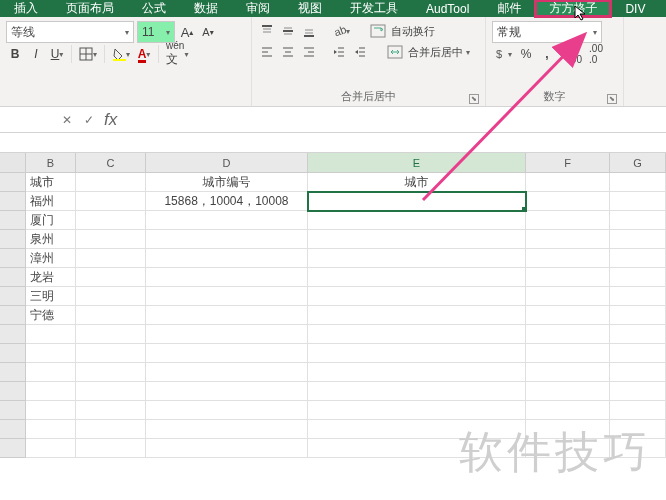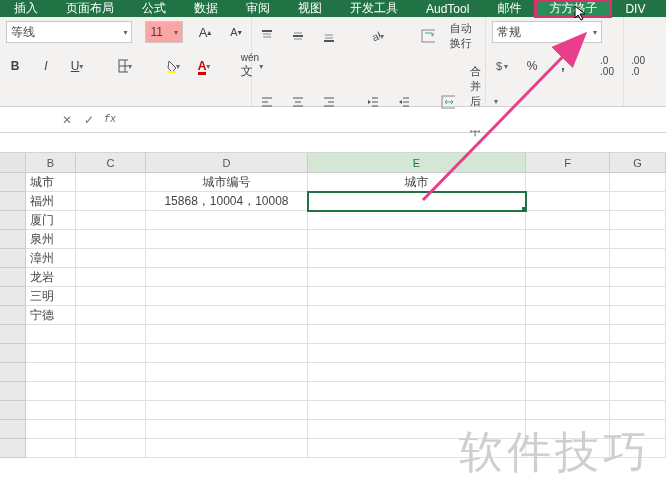--- a/index.html
+++ b/index.html
@@ -6,32 +6,32 @@
 body{width:666px;height:500px;background:#fff;overflow:hidden;position:relative;font-size:12px;color:#444}
 .tabs{height:17px;background:#217346;display:flex;align-items:stretch;color:#fff}
 .tab{padding:0 14px;display:flex;align-items:center;font-size:12px;cursor:pointer;white-space:nowrap}
 .tab.hl{background:#2a8c56;outline:3px solid #d6336c;outline-offset:-2px;position:relative}
 .cursor-svg{position:absolute;left:38px;top:4px;pointer-events:none}
 .ribbon{height:90px;background:#f3f2f1;border-bottom:1px solid #d4d4d4;display:flex}
 .group{border-right:1px solid #e1e1e1;padding:4px 6px 0 6px;display:flex;flex-direction:column;justify-content:space-between}
 .group-body{flex:1}
 .group-label{text-align:center;font-size:11px;color:#666;padding:2px 0;position:relative}
 .group-label .launcher{position:absolute;right:0;bottom:2px;width:10px;height:10px;border:1px solid #999;font-size:7px;line-height:8px;text-align:center;color:#777}
-.row{display:flex;align-items:center;gap:13px;margin-bottom:13px}
+.row{display:flex;align-items:center;gap:3px;margin-bottom:1px}
 .fontname{width:128px;height:22px;border:1px solid #c8c8c8;background:#fff;display:flex;align-items:center;padding:0 4px;font-size:12px;justify-content:space-between}
-.fontsize{width:38px;height:22px;border:1px solid #c8c8c8;background:#fca5a5;display:flex;align-items:center;padding:0 4px;font-size:12px;justify-content:space-between}
+.fontsize{width:38px;height:22px;border:1px solid #c8c8c8;background:#86efac;display:flex;align-items:center;padding:0 4px;font-size:12px;justify-content:space-between}
 .dd{font-size:8px;color:#666}
 .btn{min-width:18px;height:20px;display:flex;align-items:center;justify-content:center;font-size:12px;color:#444;cursor:pointer;padding:0 2px}
 .btn svg{display:block}
 .sep{width:1px;height:18px;background:#ddd;margin:0 2px}
 .numfmt{width:110px;height:22px;border:1px solid #c8c8c8;background:#fff;display:flex;align-items:center;padding:0 4px;justify-content:space-between}
 .fbar{height:26px;border-bottom:1px solid #d4d4d4;display:flex;align-items:center;background:#fff}
 .fbar .namebox{width:50px;height:20px;margin-left:6px}
 .fbar .fxbtn{width:22px;text-align:center;color:#777;cursor:pointer}
-.fbar .fx{font-style:italic;font-family:Liberation Mono, monospace;font-size:10px;color:#666;padding:0 4px}
+.fbar .fx{font-style:italic;font-family:Liberation Sans, sans-serif;font-size:17px;color:#666;padding:0 4px}
 .fbar input{flex:1;border:none;outline:none;height:20px;font-size:12px}
 .spacer{height:20px;border-bottom:1px solid #d4d4d4;background:#fff}
 .grid{position:relative;background:#fff}
 .colhead{display:flex;height:20px;background:#f3f2f1}
 .rh-corner{width:26px;border-right:1px solid #ccc;border-bottom:1px solid #ccc;background:#e6e6e6}
 .ch{border-right:1px solid #ccc;border-bottom:1px solid #ccc;text-align:center;font-size:11px;color:#555;line-height:20px;background:#e9e9e9}
 .ch.sel{background:#d4e6d4;color:#217346}
 .rows{}
 .r{display:flex;height:19px}
 .rhead{width:26px;border-right:1px solid #ccc;border-bottom:1px solid #ccc;background:#e9e9e9;text-align:center;font-size:11px;color:#555;line-height:19px}
@@ -236,20 +236,21 @@
           </div>
         <div style="width:4px"></div>
         <div class="btn">
             <span style="font-size:10px">.0<br>.00</span>
           </div>
         <div class="btn">
             <span style="font-size:10px">.00<br>.0</span>
           </div>
       </div>
     </div>
+    <div class="group-label"><span>数字</span><span class="launcher">⬊</span></div>
   </div>
 
   <div class="group" style="width:40px;border-right:none">
     <div class="group-label"></div>
   </div>
 </div>
 
 <div class="fbar">
   <div class="namebox"></div>
   <div class="fxbtn">✕</div>

